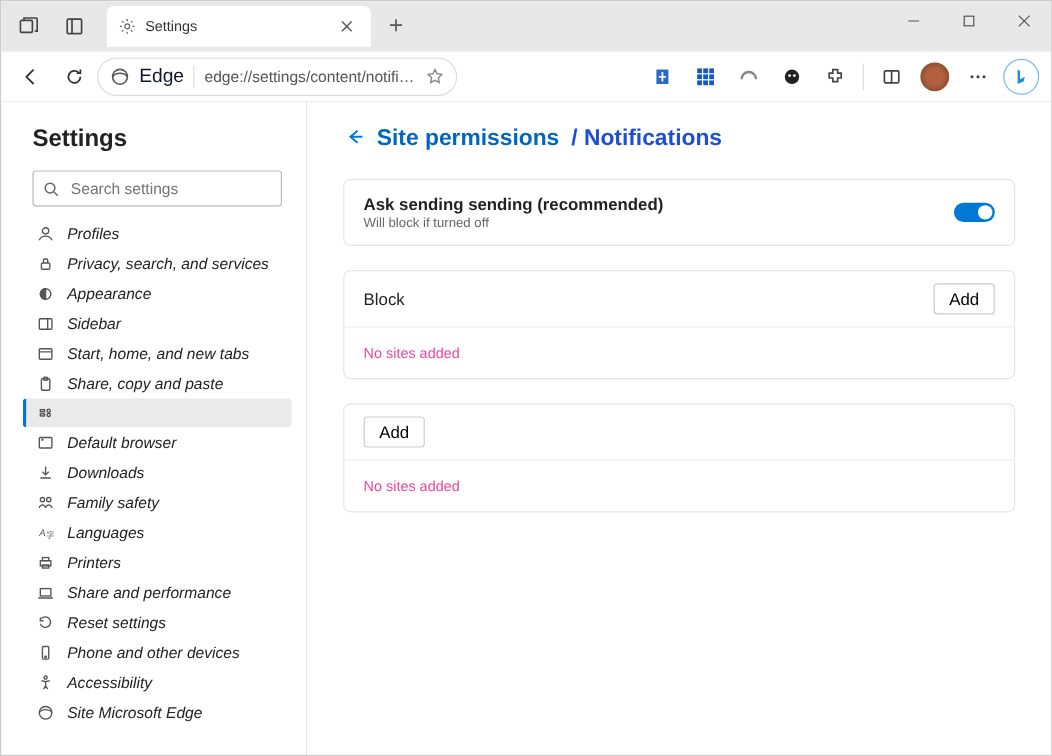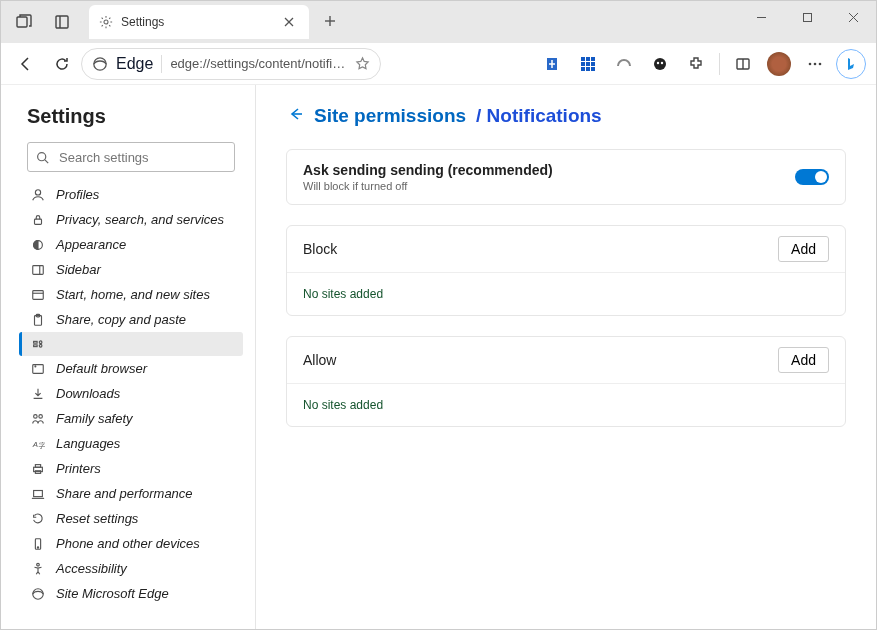--- a/index.html
+++ b/index.html
@@ -228,21 +228,21 @@
   .add-btn {
     border:1px solid #ccc;
     background:#fff;
     border-radius:3px;
     padding: 4px 12px;
     font-size:14px;
   }
   .empty {
     padding: 14px 16px;
     font-size: 12px;
-    color:#14532d;
+    color:#ec4899;
   }
   svg { display:block; }
 </style>
 </head>
 <body>
 
 <div class="titlebar">
   <div class="tab-strip-left">
     <div class="win-icon-btn">
       <svg width="16" height="16" viewBox="0 0 16 16" fill="none" stroke="currentColor" stroke-width="1.4">
@@ -439,21 +439,21 @@
         </span>
         <span>Sidebar</span>
       </div>
     <div class="nav-item">
         <span class="nicon">
           <svg width="14" height="14" viewBox="0 0 16 16" fill="none" stroke="#555" stroke-width="1.3">
             <rect x="2" y="3" width="12" height="10" rx="1"></rect>
             <line x1="2" y1="6" x2="14" y2="6"></line>
           </svg>
         </span>
-        <span>Start, home, and new sites</span>
+        <span>Start, home, and new tabs</span>
       </div>
     <div class="nav-item">
         <span class="nicon">
           <svg width="14" height="14" viewBox="0 0 16 16" fill="none" stroke="#555" stroke-width="1.3">
             <rect x="4" y="3" width="8" height="11" rx="1"></rect>
             <rect x="6" y="1.5" width="4" height="3" rx="1"></rect>
           </svg>
         </span>
         <span>Share, copy and paste</span>
       </div>
@@ -585,20 +585,19 @@
     <div class="card">
       <div class="section-head">
         <div class="stitle">Block</div>
         <button class="add-btn">Add</button>
       </div>
       <div class="empty">No sites added</div>
     </div>
 
     <div class="card">
       <div class="section-head">
-        <div class="stitle">Allow</div>
         <button class="add-btn">Add</button>
       </div>
       <div class="empty">No sites added</div>
     </div>
 
   </div>
 </div>
 
 </body></html>

